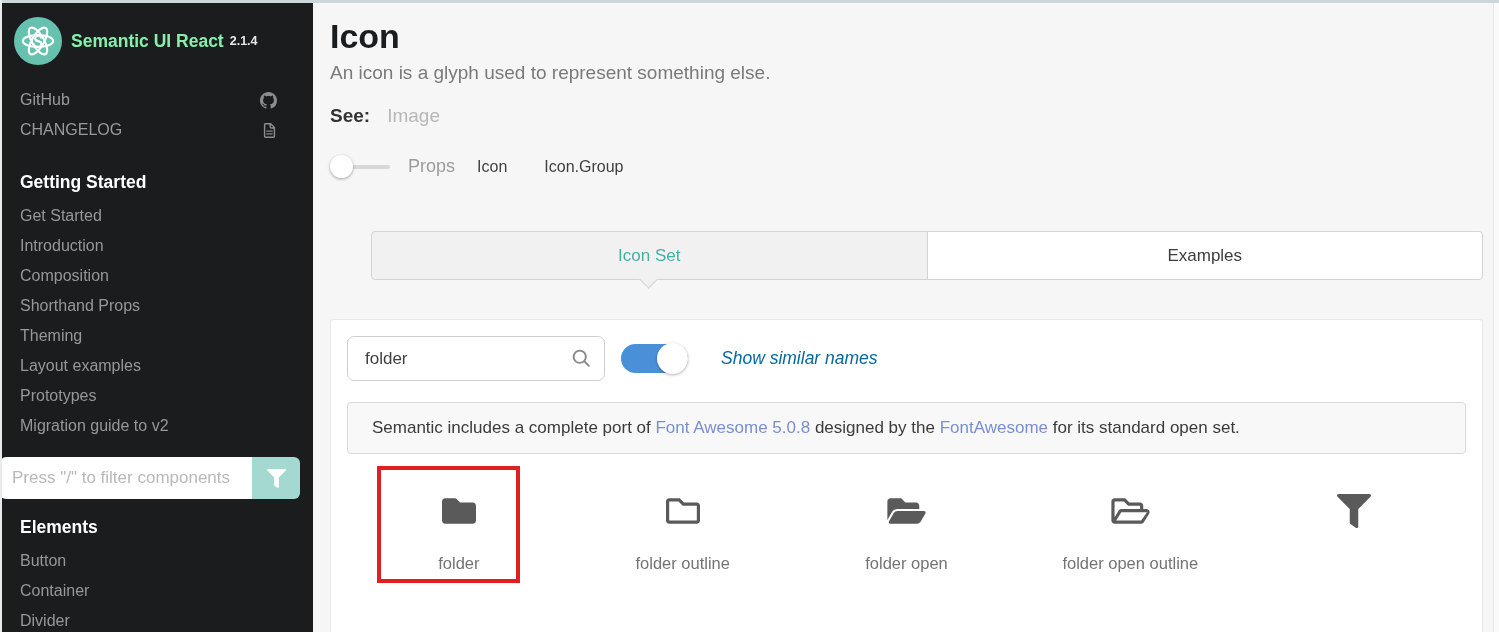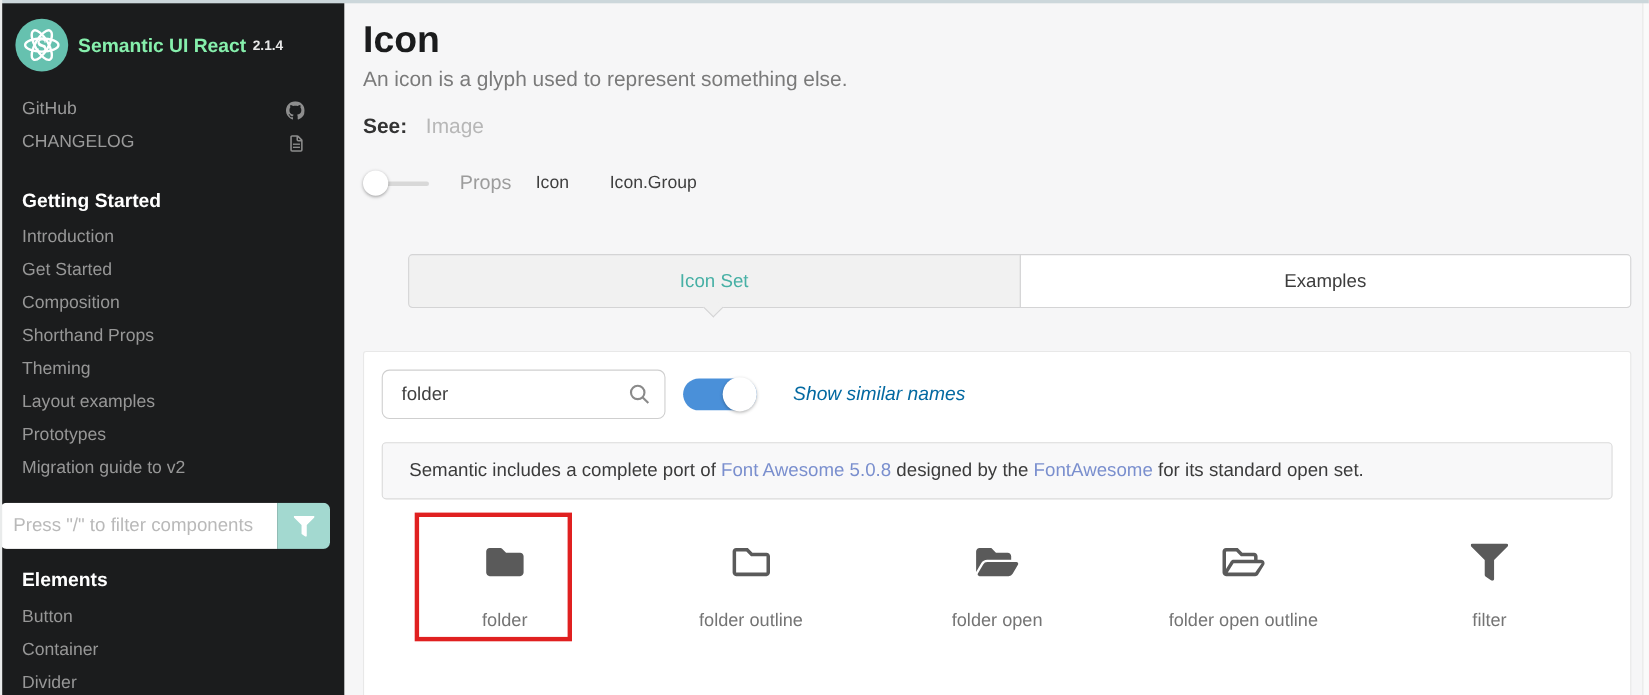--- a/index.html
+++ b/index.html
@@ -36,21 +36,21 @@
   .page-title { font-size:34px; font-weight:bold; color:#1b1c1d; line-height:38px; }
   .page-subtitle { font-size:19px; color:#7a7a7a; margin-top:7px; }
   .see-row { margin-top:21px; font-size:19px; display:flex; align-items:flex-start; }
   .see-label { color:#333; font-weight:bold; }
   .see-link { color:#b7b7b7; margin-left:17px; text-decoration:none; cursor:pointer; }
 
   .props-row { margin-top:27px; display:flex; align-items:center; height:25px; }
   .ui-slider { width:60px; height:25px; position:relative; cursor:pointer; }
   .ui-slider .rail { position:absolute; left:2px; right:0; top:11px; height:4px; background:#d8d8d8; border-radius:2px; }
   .ui-slider .knob { position:absolute; left:0; top:1px; width:23px; height:23px; border-radius:50%; background:#fff; box-shadow:0 1px 3px rgba(0,0,0,0.35); }
-  .props-label { margin-left:28px; font-size:18px; color:#9c9c9c; }
+  .props-label { margin-left:18px; font-size:18px; color:#9c9c9c; }
   .props-item { margin-left:22px; font-size:16px; color:#3f3f3f; text-decoration:none; cursor:pointer; }
   .props-item.second { margin-left:37px; }
 
   .tab-menu { margin-top:52px; display:flex; position:relative;padding-left:41px; }
   .tab-item { flex:1; text-align:center; height:49px; line-height:47px; font-size:17px; background:#ffffff; border:1px solid #d4d4d5; color:#3d3d3d; cursor:pointer; }
   .tab-item:first-child { border-radius:4px 0 0 4px; }
   .tab-item:last-child { border-radius:0 4px 4px 0; margin-left:-1px; }
   .tab-item.active { background:#f1f1f1; color:#47b0a5; position:relative; z-index:2; }
   .tab-item.active::after { content:""; position:absolute; bottom:-7px; left:50%; margin-left:-7px; width:12px; height:12px; background:#f1f1f1; border-right:1px solid #d4d4d5; border-bottom:1px solid #d4d4d5; transform:rotate(45deg); }
 
@@ -107,22 +107,22 @@
     <div class="side-link">
       <span>CHANGELOG</span>
       <svg width="15" height="17" viewBox="0 0 16 16">
         <path d="M3.75 1.5a.25.25 0 0 0-.25.25v12.5c0 .138.112.25.25.25h8.5a.25.25 0 0 0 .25-.25V6h-2.75A1.75 1.75 0 0 1 8 4.25V1.5H3.75zm5.75.56v2.19c0 .138.112.25.25.25h2.19L9.5 2.06zM2 1.75C2 .784 2.784 0 3.75 0h5.086c.464 0 .909.184 1.237.513l3.414 3.414c.329.328.513.773.513 1.237v9.086A1.75 1.75 0 0 1 12.25 16h-8.5A1.75 1.75 0 0 1 2 14.25V1.75z"></path>
         <rect x="4.6" y="8" width="6.8" height="1.3"></rect>
         <rect x="4.6" y="11" width="6.8" height="1.3"></rect>
       </svg>
     </div>
 
     <div class="section-header">Getting Started</div>
+    <a class="nav-item">Get Started</a>
     <a class="nav-item">Introduction</a>
-    <a class="nav-item">Get Started</a>
     <a class="nav-item">Composition</a>
     <a class="nav-item">Shorthand Props</a>
     <a class="nav-item">Theming</a>
     <a class="nav-item">Layout examples</a>
     <a class="nav-item">Prototypes</a>
     <a class="nav-item">Migration guide to v2</a>
 
     <div class="filter-row">
       <input class="filter-input" type="text" placeholder="Press &quot;/&quot; to filter components" style="">
       <button class="filter-button">
@@ -203,20 +203,19 @@
         <div class="icon-cell">
           <svg viewBox="0 0 576 512" width="45">
             <path d="M527.9 224H480v-48c0-26.5-21.5-48-48-48H272l-64-64H48C21.5 64 0 85.5 0 112v288c0 26.5 21.5 48 48 48h400c16.5 0 31.9-8.5 40.7-22.6l79.9-128c20-31.9-3-73.4-40.7-73.4zM48 118c0-3.3 2.7-6 6-6h134.1l64 64H426c3.3 0 6 2.7 6 6v42H152c-16.8 0-32.4 8.8-41.1 23.2L48 351.4zm400 282H72l77.2-124c1.1-1.8 3-2.9 5.1-2.9h382.2z"></path>
           </svg>
           <div class="icon-label">folder open outline</div>
         </div>
         <div class="icon-cell">
           <svg viewBox="0 0 512 512" width="34">
             <path d="M487.976 0H24.028C2.71 0-8.047 25.866 7.058 40.971L192 225.941V432c0 7.831 3.821 15.17 10.237 19.662l80 55.98C298.02 518.69 320 507.493 320 487.98V225.941l184.947-184.97C520.021 25.896 509.338 0 487.976 0z"></path>
           </svg>
-          <div class="icon-label">filter</div>
         </div>
       </div>
 
       <div class="red-highlight"></div>
     </div>
   </main>
 </div>
 
 </body></html>

